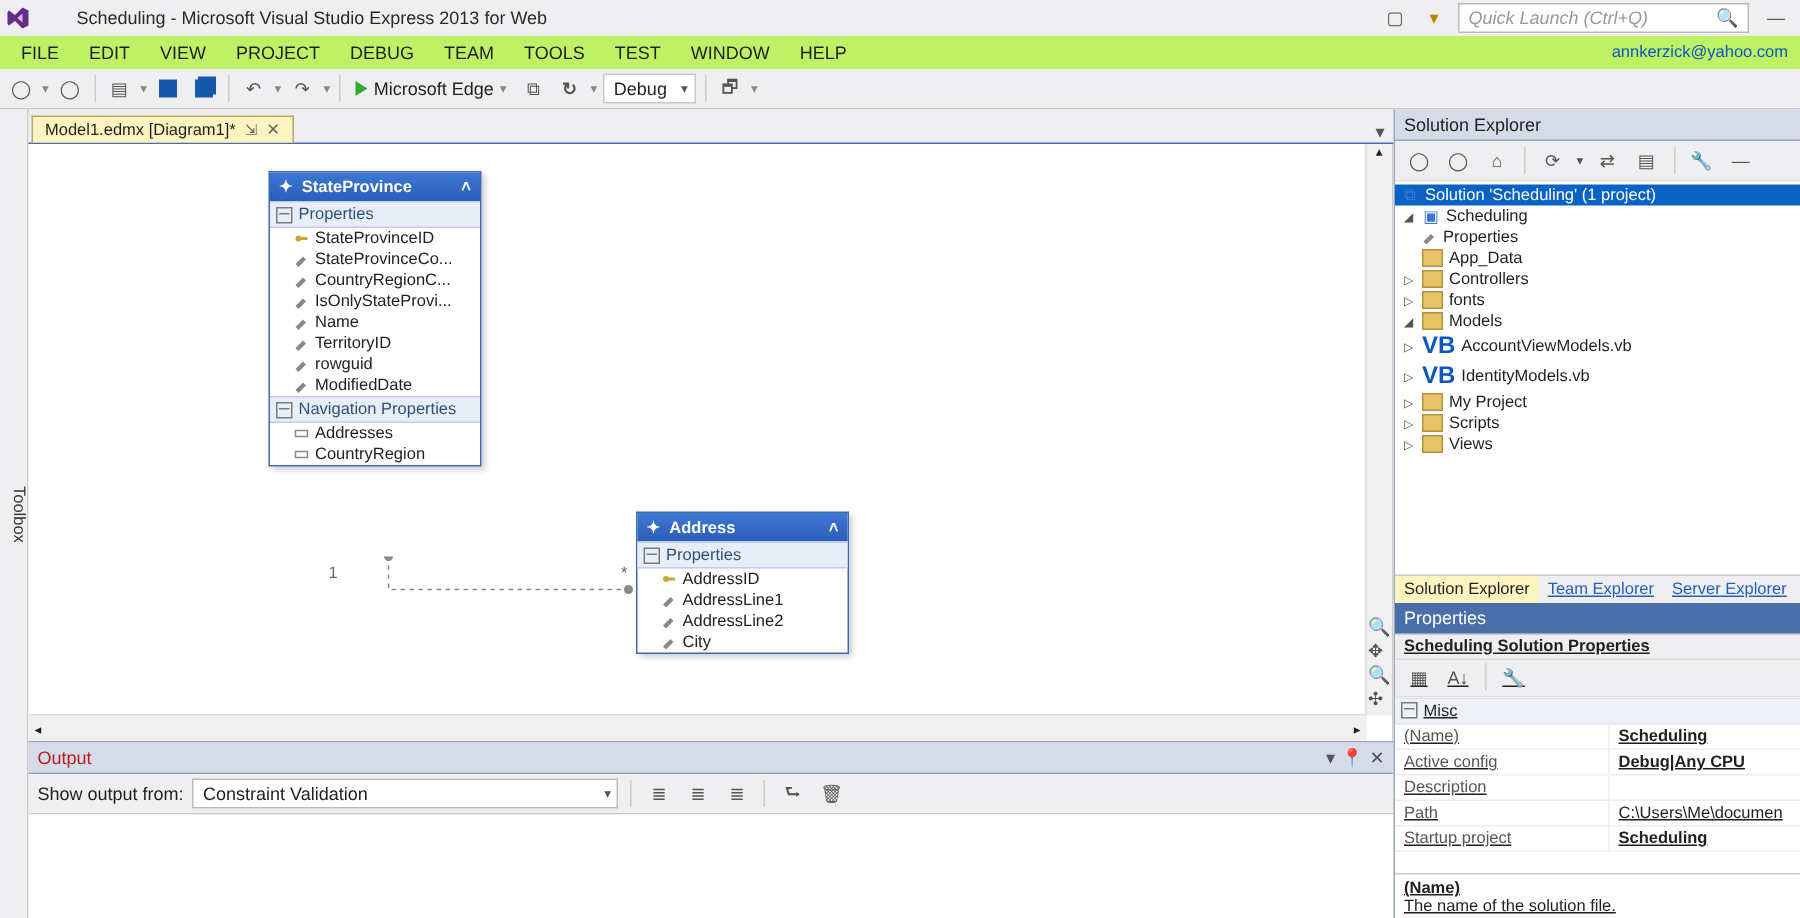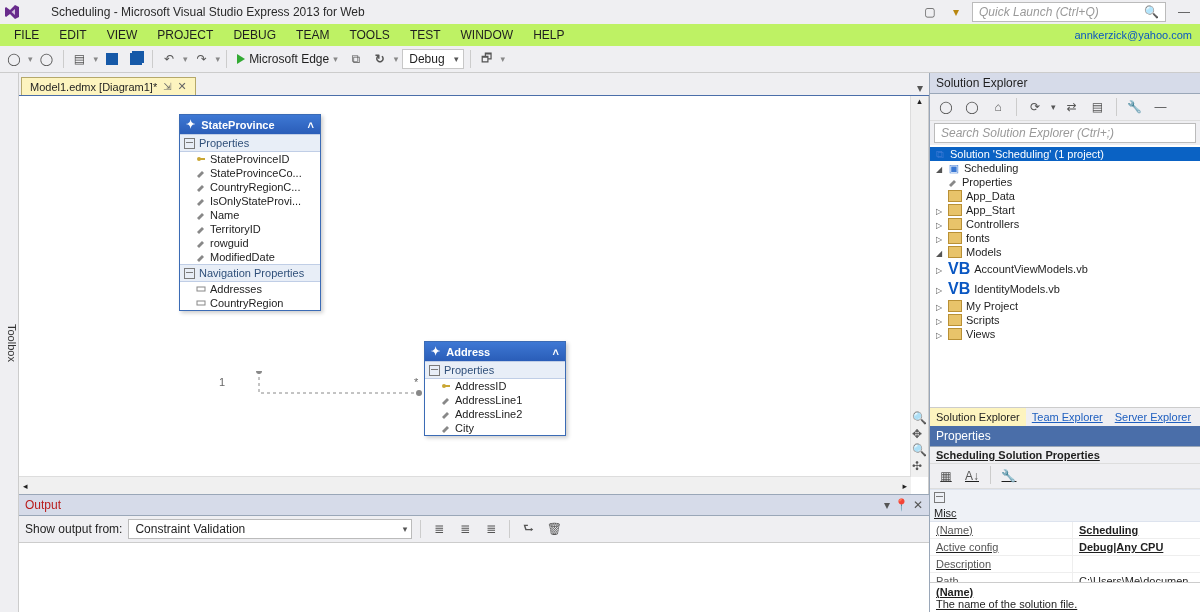--- a/index.html
+++ b/index.html
@@ -275,21 +275,21 @@
   .props-header2 {
     background:#efeff2; padding:2px 6px; border-bottom:1px solid #ddd;
     font-size:11px;
   }
   .props-toolbar{ display:flex; gap:6px; padding:2px 6px; color:#555; border-bottom:1px solid #ddd;}
   .props-grid {
     flex:1; background:#fff; font-size:11px; overflow:auto;
   }
   .cat-row {
     background:#eef1f6; display:flex;align-items:flex-start;gap:4px;padding:2px 4px;
-    border-top:1px solid #dde3ee;border-bottom:1px solid #dde3ee;flex-direction:column;
+    border-top:1px solid #dde3ee;border-bottom:1px solid #dde3ee;
   }
   .pg-row {
     display:flex; border-bottom:1px solid #eee;
   }
   .pg-row .k { width:130px; padding:2px 6px; color:#555; border-right:1px solid #eee;}
   .pg-row .v { flex:1; padding:2px 6px; font-weight:bold;}
   .pg-row .v.normal { font-weight:normal;}
   .help-box {
     background:#fff;border-top:1px solid #ccc; padding:3px 6px; font-size:11px;
   }
@@ -562,23 +562,20 @@
       <span class="tbtn">⌂</span>
       <span class="sep"></span>
       <span class="tbtn">⟳</span>
         <span style="font-size:9px;">▾</span>
       <span class="tbtn">⇄</span>
       <span class="tbtn">▤</span>
       <span class="sep"></span>
       <span class="tbtn">🔧</span>
       <span class="tbtn">—</span>
     </div>
-    <div class="se-search">
-      <span>Search Solution Explorer (Ctrl+;)</span>
-    </div>
     <div class="tree" style="height:258px;">
       <div class="node sel">
           <span class="sln-ic">⧉</span>
           <span>Solution 'Scheduling' (1 project)</span>
         </div>
       <div class="node ind1">
           <span class="tw tri-open"></span>
           <span class="sln-ic">▣</span>
           <span>Scheduling</span>
         </div>
@@ -586,25 +583,20 @@
           <span class="tw"></span>
           <svg width="10" height="10">
             <path d="M1 8 6 3l2 2-5 5z" fill="#888"></path>
           </svg>
           <span>Properties</span>
         </div>
       <div class="node ind2">
           <span class="tw"></span>
           <span class="folder-ic"></span>
           <span>App_Data</span>
-        </div>
-      <div class="node ind2">
-          <span class="tw tri-closed"></span>
-          <span class="folder-ic"></span>
-          <span>App_Start</span>
         </div>
       <div class="node ind2">
           <span class="tw tri-closed"></span>
           <span class="folder-ic"></span>
           <span>Controllers</span>
         </div>
       <div class="node ind2">
           <span class="tw tri-closed"></span>
           <span class="folder-ic"></span>
           <span>fonts</span>

